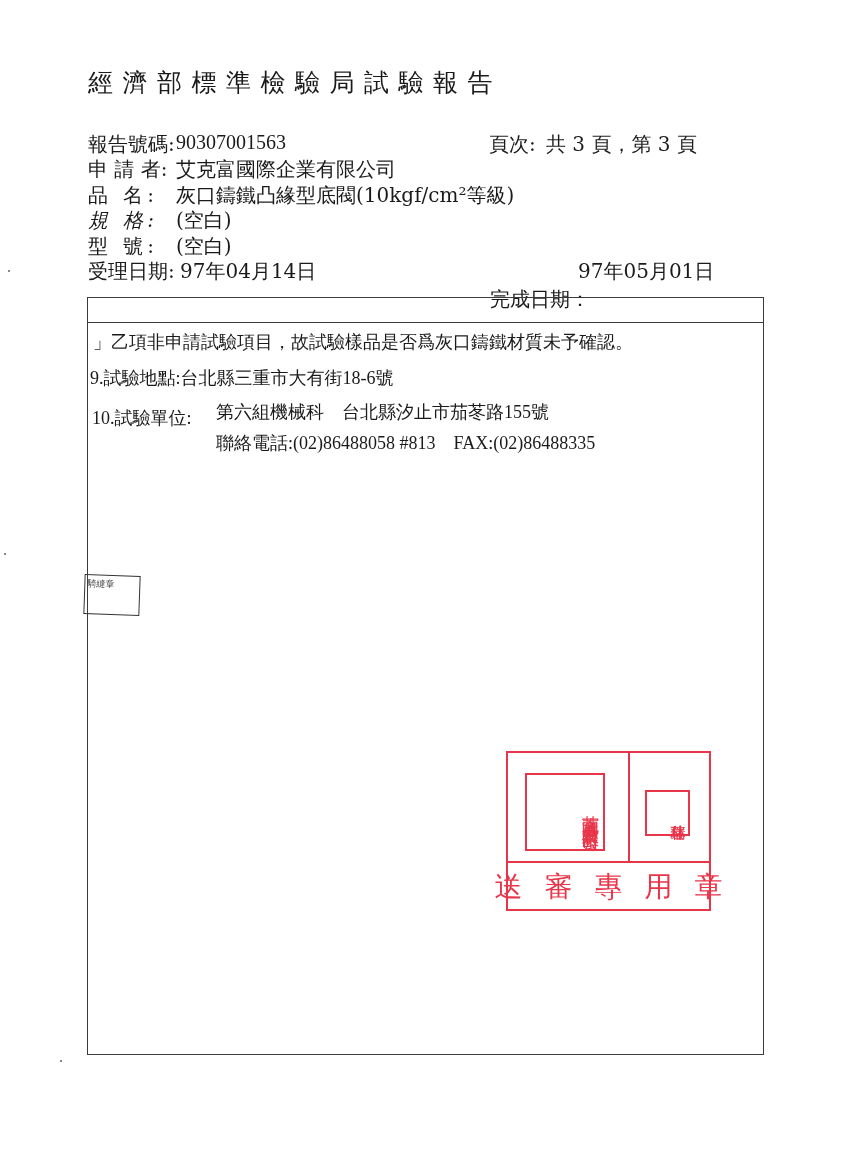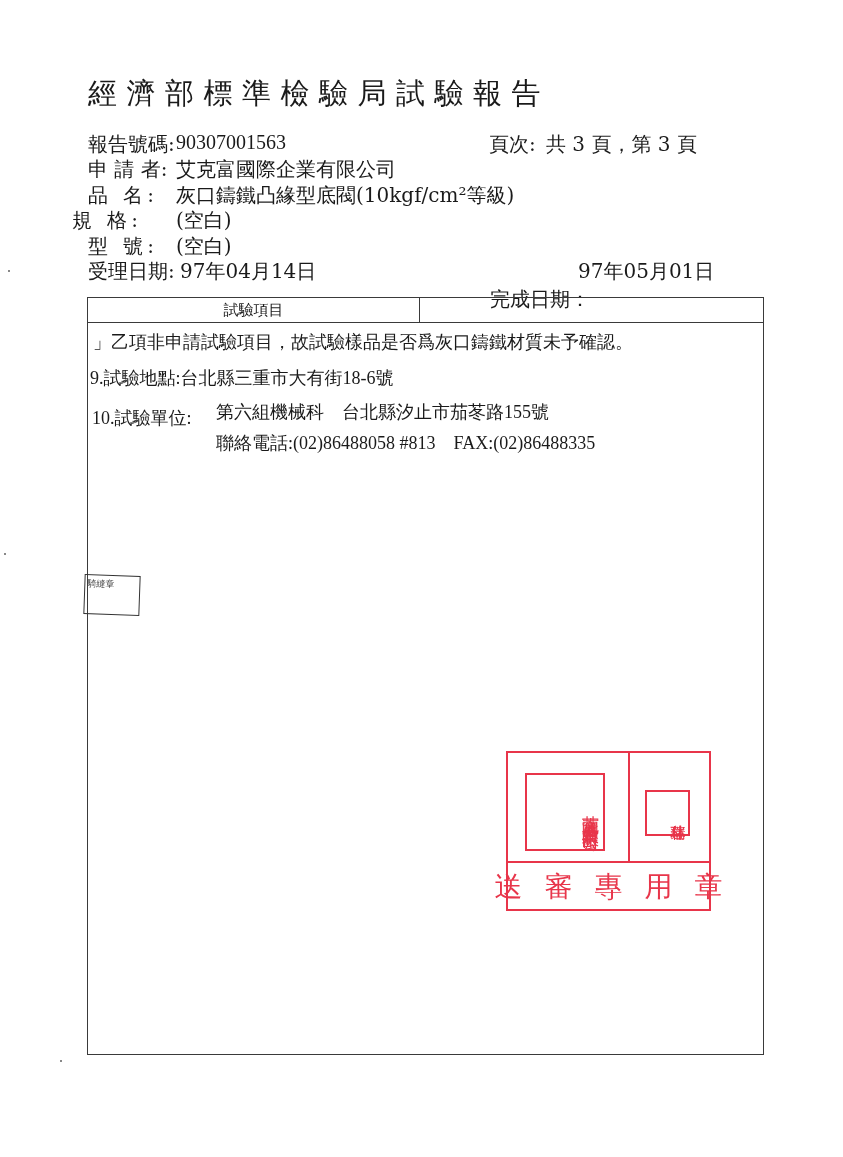--- a/index.html
+++ b/index.html
@@ -3,21 +3,21 @@
   <meta charset="utf-8">
   <style>
     html, body { margin: 0; padding: 0; }
     body {
       width: 843px; height: 1157px; background: #ffffff; position: relative;
       font-family: "DejaVu Serif", "Liberation Serif", serif; color: #1a1a1a;
       overflow: hidden;
     }
     .abs { position: absolute; white-space: nowrap; }
     .title {
-      left: 88px; top: 74px; font-size: 29px; letter-spacing: 9.5px;
+      left: 88px; top: 66px; font-size: 25px; letter-spacing: 9.5px;
       font-family: "DejaVu Sans", "Liberation Sans", sans-serif; font-weight: normal;
     }
     .meta-label, .meta-value { font-size: 20px; }
     .meta-label { letter-spacing: 0px; }
     .label-spread { display: inline-block; width: 66px; text-align: justify; text-align-last: justify; }
     .box {
       left: 87px; top: 297px; width: 677px; height: 758px;
       border: 1.5px solid #3a3a3a; box-sizing: border-box;
     }
     .hdr {
@@ -70,38 +70,37 @@
 
 <div class="abs meta-label" style="left:88px;top:131px;">報告號碼:</div>
 <div class="abs meta-value mono" style="left:176px;top:131px;">90307001563</div>
 
 <div class="abs meta-label" style="left:88px;top:156px;"><span class="label-spread">申 請 者:</span></div>
 <div class="abs meta-value" style="left:176px;top:156px;">艾克富國際企業有限公司</div>
 
 <div class="abs meta-label" style="left:88px;top:182px;"><span class="label-spread">品 名:</span></div>
 <div class="abs meta-value" style="left:176px;top:182px;">灰口鑄鐵凸緣型底閥(10kgf/cm²等級)</div>
 
-<div class="abs meta-label" style="left:72px;top:207px;"><span class="label-spread">規 格:</span></div>
+<div class="abs meta-label" style="left:88px;top:207px;font-style:italic;"><span class="label-spread">規 格:</span></div>
 <div class="abs meta-value" style="left:176px;top:207px;">(空白)</div>
 
 <div class="abs meta-label" style="left:88px;top:233px;"><span class="label-spread">型 號:</span></div>
 <div class="abs meta-value" style="left:176px;top:233px;">(空白)</div>
 
 <div class="abs meta-label" style="left:88px;top:258px;">受理日期:</div>
 <div class="abs meta-value" style="left:180px;top:258px;">97年04月14日</div>
 
 <div class="abs meta-label" style="left:489px;top:131px;">頁次:</div>
 <div class="abs meta-value" style="left:546px;top:131px;">共 3 頁，第 3 頁</div>
 
 <div class="abs meta-label" style="left:490px;top:258px;margin-top:28px;">完成日期：</div>
 <div class="abs meta-value" style="left:578px;top:258px;">97年05月01日</div>
 
 <div class="abs box">
   <div class="hdr">
-    <div class="hdr-cell left">試驗項目</div>
   </div>
 </div>
 
 <div class="abs body-line" style="left:93px;top:330px;">」乙項非申請試驗項目，故試驗樣品是否爲灰口鑄鐵材質未予確認。</div>
 <div class="abs body-line" style="left:90px;top:366px;">9.試驗地點:台北縣三重市大有街18-6號</div>
 <div class="abs body-line" style="left:92px;top:400px;margin-top:6px;">10.試驗單位:</div>
 <div class="abs body-line" style="left:216px;top:400px;">第六組機械科　台北縣汐止市茄苳路155號</div>
 <div class="abs body-line" style="left:216px;top:431px;">聯絡電話:(02)86488058 #813　FAX:(02)86488335</div>
 
 <div class="abs left-stamp">騎縫章</div>

